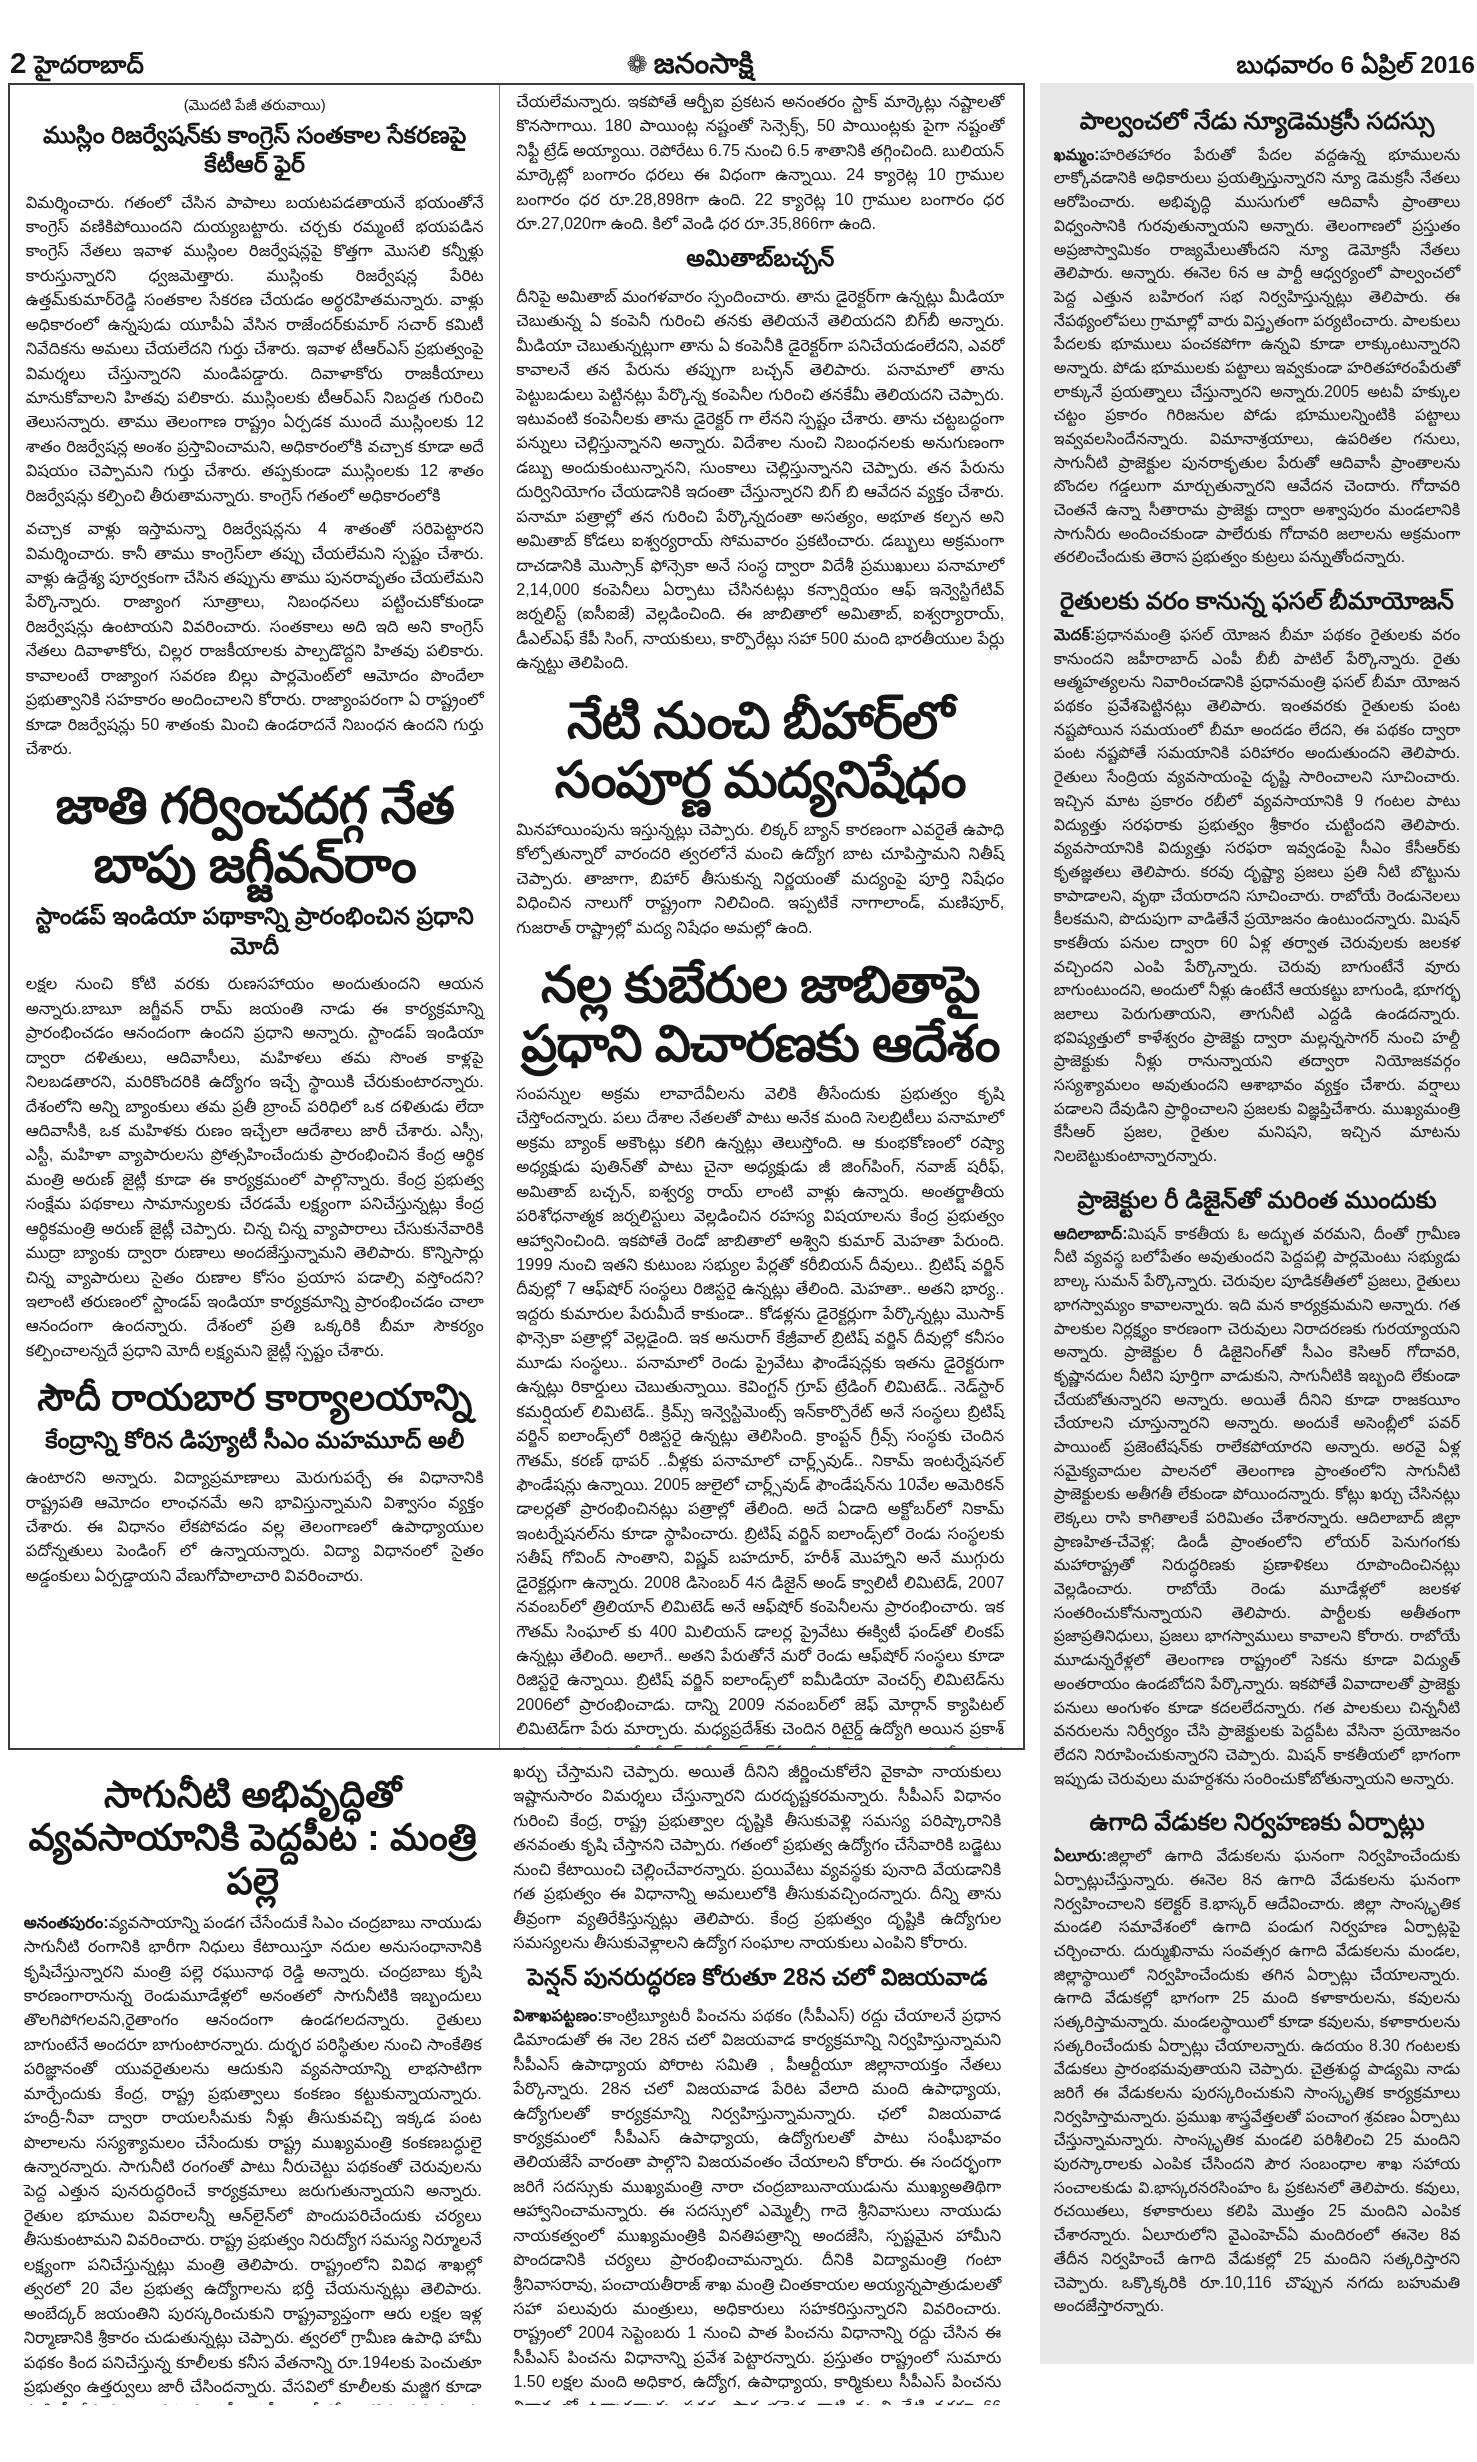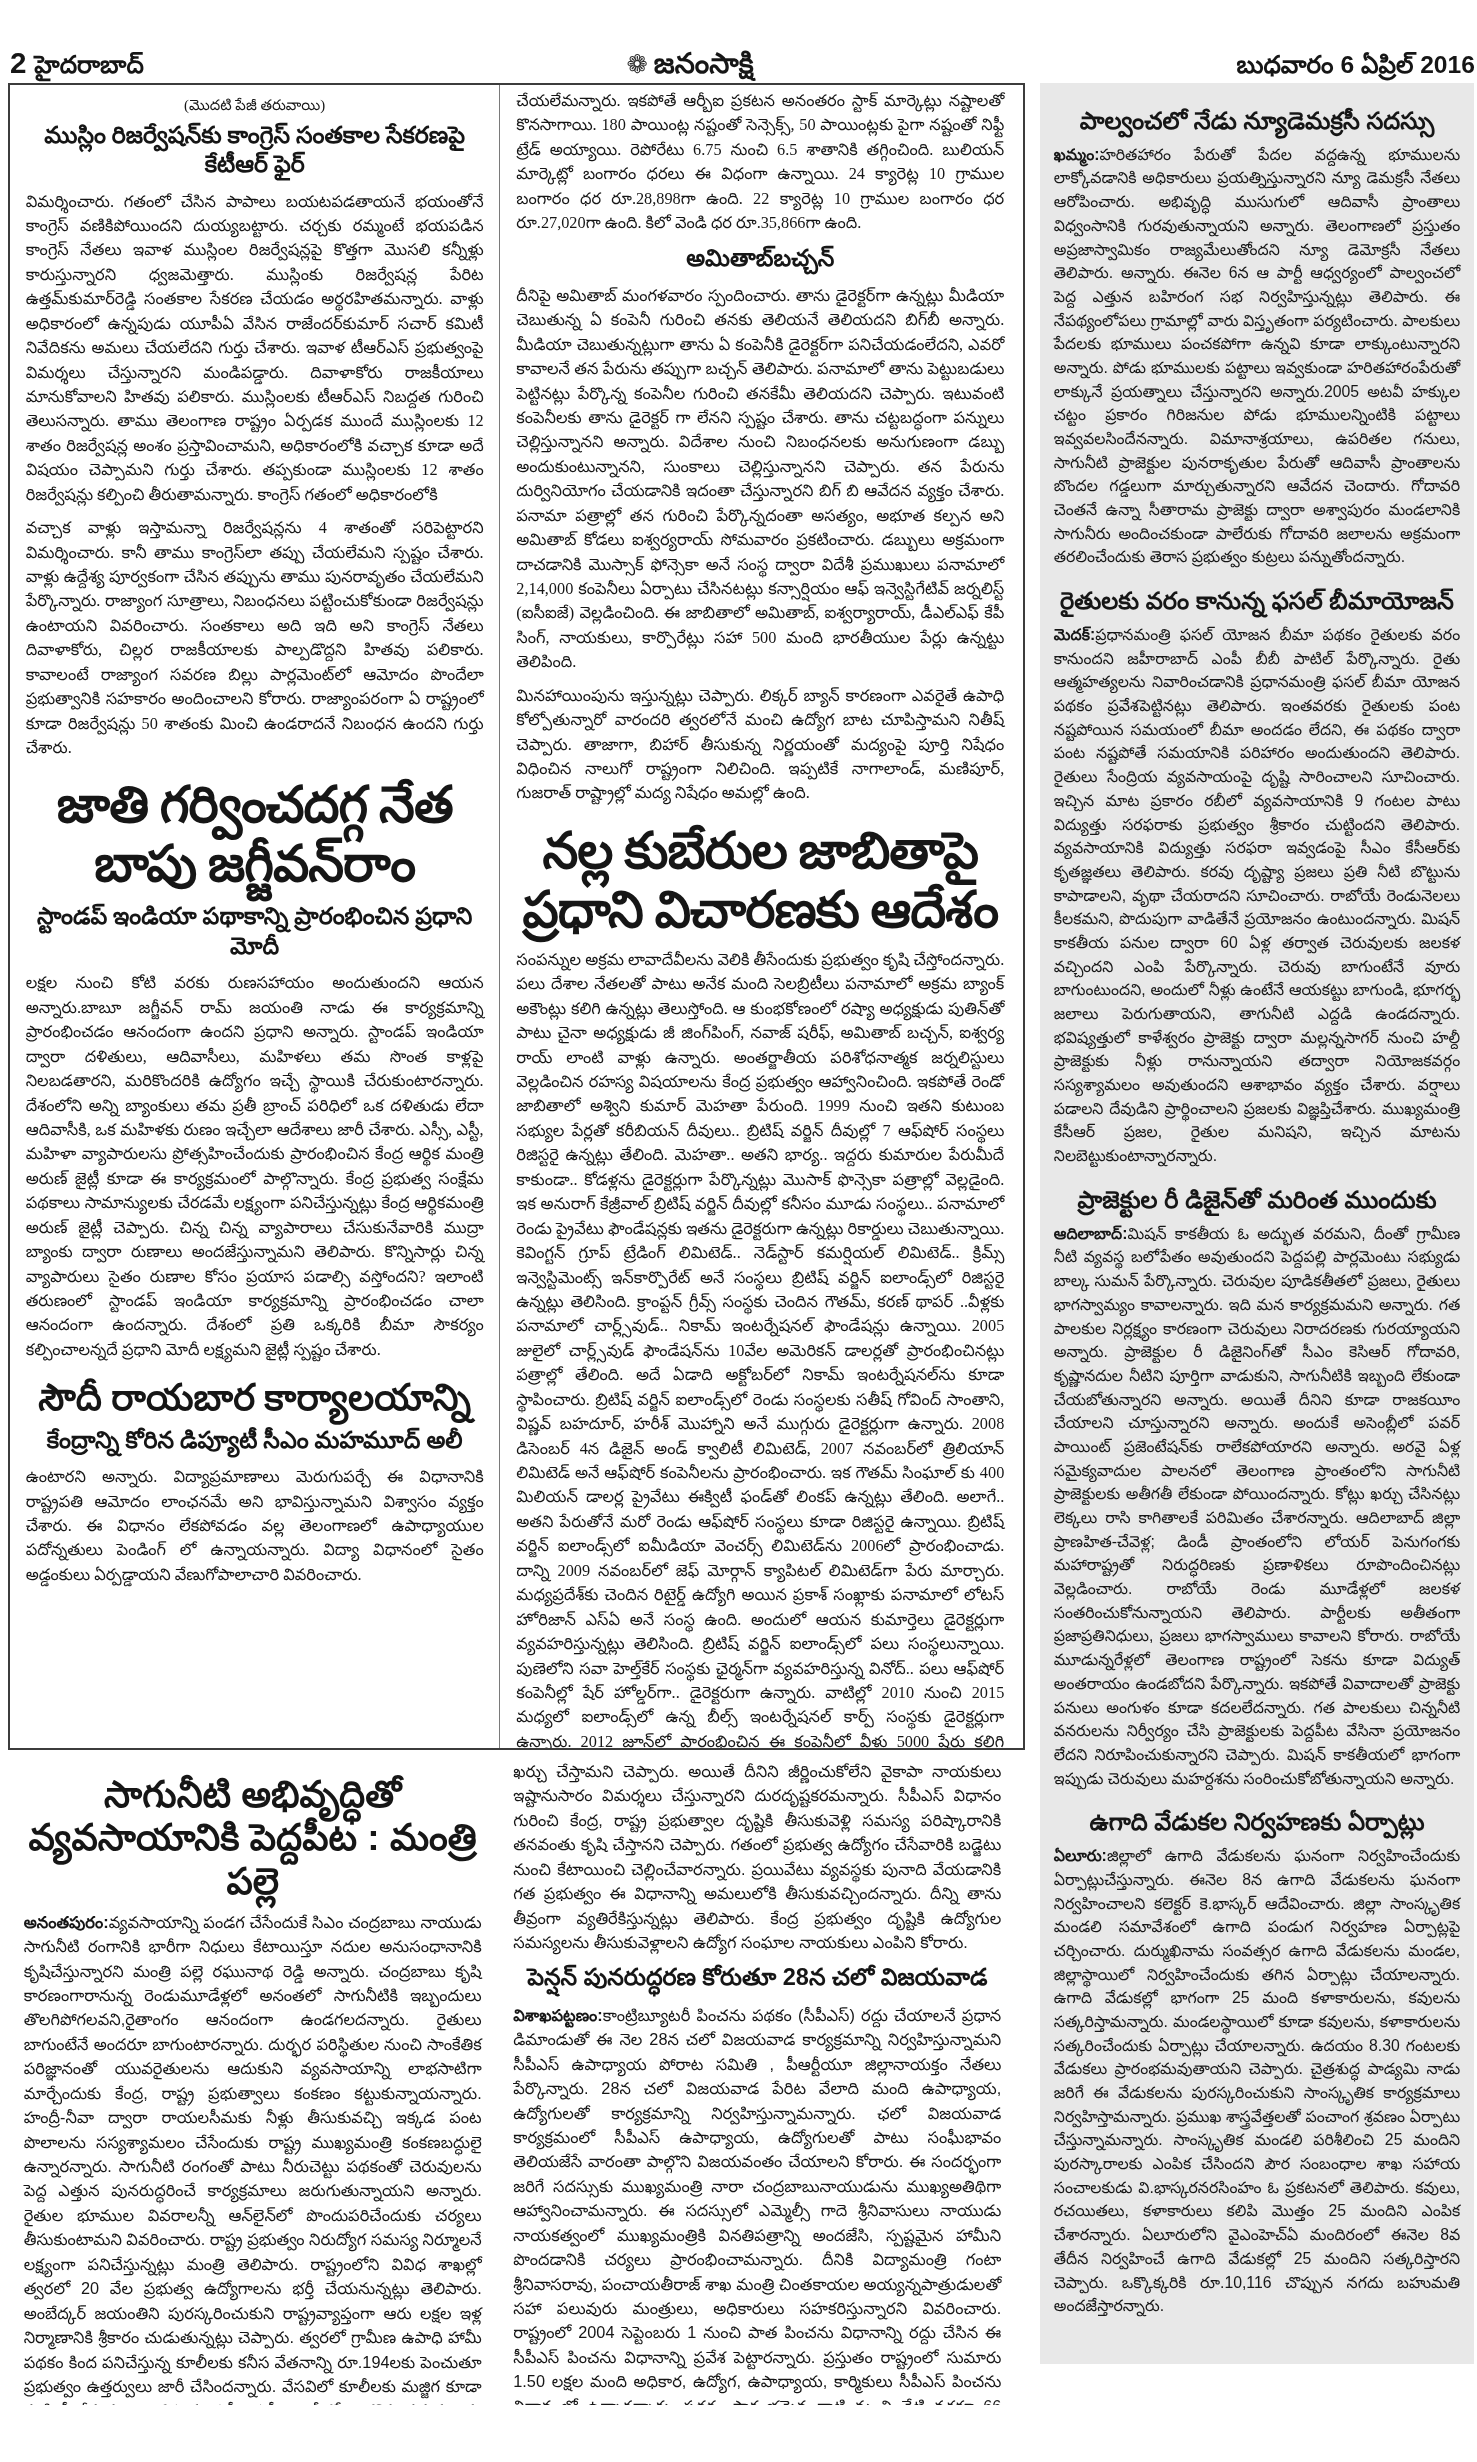--- a/index.html
+++ b/index.html
@@ -18,21 +18,21 @@
   .page-num{font-size:29.6px;line-height:1;}
   .section-name{font-size:24.6px;line-height:1.1;}
   .masthead{display:flex;align-items:flex-end;gap:5.9px;font-size:28.6px;line-height:1;}
   .masthead .logo{font-size:25.6px;color:#2e2e2e;line-height:1;}
   .date{font-size:24.6px;line-height:1.1;}
   
   .main-box{
     position:absolute;left:7.9px;top:83px;width:1013px;height:1663px;
     border:2px solid #3c3c3c;background:#fff;display:flex;overflow:hidden;
   }
-  .main-box .col{overflow:hidden;padding:3.9px 15.8px 7.9px 15.8px;font-family:Liberation Serif, serif;}
+  .main-box .col{overflow:hidden;padding:3.9px 15.8px 7.9px 15.8px;}
   .main-box .col.first{width:458px;border-right:1px solid #7a7a7a;}
   .main-box .col.second{width:488px;}
   
   .below-box{
     position:absolute;left:7.9px;top:1759px;width:1013px;height:646px;
     display:flex;overflow:hidden;
   }
   .below-box .col{overflow:hidden;padding:0 15.8px;}
   .below-box .col.first{width:458px;}
   .below-box .col.second{width:488px;}
@@ -76,20 +76,21 @@
       <div class="subhead">స్టాండప్ ఇండియా పథాకాన్ని ప్రారంభించిన ప్రధాని మోదీ</div>
       <div class="para">లక్షల నుంచి కోటి వరకు రుణసహాయం అందుతుందని ఆయన అన్నారు.బాబూ జగ్జీవన్ రామ్ జయంతి నాడు ఈ కార్యక్రమాన్ని ప్రారంభించడం ఆనందంగా ఉందని ప్రధాని అన్నారు. స్టాండప్ ఇండియా ద్వారా దళితులు, ఆదివాసీలు, మహిళలు తమ సొంత కాళ్లపై నిలబడతారని, మరికొందరికి ఉద్యోగం ఇచ్చే స్థాయికి చేరుకుంటారన్నారు. దేశంలోని అన్ని బ్యాంకులు తమ ప్రతీ బ్రాంచ్ పరిధిలో ఒక దళితుడు లేదా ఆదివాసీకి, ఒక మహిళకు రుణం ఇచ్చేలా ఆదేశాలు జారీ చేశారు. ఎస్సీ, ఎస్టీ, మహిళా వ్యాపారులసు ప్రోత్సహించేందుకు ప్రారంభించిన కేంద్ర ఆర్థిక మంత్రి అరుణ్ జైట్లీ కూడా ఈ కార్యక్రమంలో పాల్గొన్నారు. కేంద్ర ప్రభుత్వ సంక్షేమ పథకాలు సామాన్యులకు చేరడమే లక్ష్యంగా పనిచేస్తున్నట్లు కేంద్ర ఆర్థికమంత్రి అరుణ్ జైట్లీ చెప్పారు. చిన్న చిన్న వ్యాపారాలు చేసుకునేవారికి ముద్రా బ్యాంకు ద్వారా రుణాలు అందజేస్తున్నామని తెలిపారు. కొన్నిసార్లు చిన్న వ్యాపారులు సైతం రుణాల కోసం ప్రయాస పడాల్సి వస్తోందని? ఇలాంటి తరుణంలో స్టాండప్ ఇండియా కార్యక్రమాన్ని ప్రారంభించడం చాలా ఆనందంగా ఉందన్నారు. దేశంలో ప్రతి ఒక్కరికి బీమా సౌకర్యం కల్పించాలన్నదే ప్రధాని మోదీ లక్ష్యమని జైట్లీ స్పష్టం చేశారు.</div>
       <div class="h-lg">సౌదీ రాయబార కార్యాలయాన్ని</div>
       <div class="subhead">కేంద్రాన్ని కోరిన డిప్యూటీ సీఎం మహమూద్ అలీ</div>
       <div class="para">ఉంటారని అన్నారు. విద్యాప్రమాణాలు మెరుగుపర్చే ఈ విధానానికి రాష్ట్రపతి ఆమోదం లాంఛనమే అని భావిస్తున్నామని విశ్వాసం వ్యక్తం చేశారు. ఈ విధానం లేకపోవడం వల్ల తెలంగాణలో ఉపాధ్యాయుల పదోన్నతులు పెండింగ్ లో ఉన్నాయన్నారు. విద్యా విధానంలో సైతం అడ్డంకులు ఏర్పడ్డాయని వేణుగోపాలాచారి వివరించారు.</div>
     </div>
   <div class="col second">
       <div class="para">చేయలేమన్నారు. ఇకపోతే ఆర్బీఐ ప్రకటన అనంతరం స్టాక్ మార్కెట్లు నష్టాలతో కొనసాగాయి. 180 పాయింట్ల నష్టంతో సెన్సెక్స్, 50 పాయింట్లకు పైగా నష్టంతో నిఫ్టీ ట్రేడ్ అయ్యాయి. రెపోరేటు 6.75 నుంచి 6.5 శాతానికి తగ్గించింది. బులియన్ మార్కెట్లో బంగారం ధరలు ఈ విధంగా ఉన్నాయి. 24 క్యారెట్ల 10 గ్రాముల బంగారం ధర రూ.28,898గా ఉంది. 22 క్యారెట్ల 10 గ్రాముల బంగారం ధర రూ.27,020గా ఉంది. కిలో వెండి ధర రూ.35,866గా ఉంది.</div>
       <div class="subhead">అమితాబ్‌బచ్చన్</div>
       <div class="para">దీనిపై అమితాబ్ మంగళవారం స్పందించారు. తాను డైరెక్టర్‌గా ఉన్నట్లు మీడియా చెబుతున్న ఏ కంపెనీ గురించి తనకు తెలియనే తెలియదని బిగ్‌బీ అన్నారు. మీడియా చెబుతున్నట్లుగా తాను ఏ కంపెనీకి డైరెక్టర్‌గా పనిచేయడంలేదని, ఎవరో కావాలనే తన పేరును తప్పుగా బచ్చన్ తెలిపారు. పనామాలో తాను పెట్టుబడులు పెట్టినట్లు పేర్కొన్న కంపెనీల గురించి తనకేమీ తెలియదని చెప్పారు. ఇటువంటి కంపెనీలకు తాను డైరెక్టర్ గా లేనని స్పష్టం చేశారు. తాను చట్టబద్ధంగా పన్నులు చెల్లిస్తున్నానని అన్నారు. విదేశాల నుంచి నిబంధనలకు అనుగుణంగా డబ్బు అందుకుంటున్నానని, సుంకాలు చెల్లిస్తున్నానని చెప్పారు. తన పేరును దుర్వినియోగం చేయడానికి ఇదంతా చేస్తున్నారని బిగ్ బి ఆవేదన వ్యక్తం చేశారు. పనామా పత్రాల్లో తన గురించి పేర్కొన్నదంతా అసత్యం, అభూత కల్పన అని అమితాబ్ కోడలు ఐశ్వర్యరాయ్ సోమవారం ప్రకటించారు. డబ్బులు అక్రమంగా దాచడానికి మొస్సాక్ ఫోన్సెకా అనే సంస్థ ద్వారా విదేశీ ప్రముఖులు పనామాలో 2,14,000 కంపెనీలు ఏర్పాటు చేసినటట్లు కన్సార్షియం ఆఫ్ ఇన్వెస్టిగేటివ్ జర్నలిస్ట్ (ఐసీఐజే) వెల్లడించింది. ఈ జాబితాలో అమితాబ్, ఐశ్వర్యారాయ్, డీఎల్ఎఫ్ కేపీ సింగ్, నాయకులు, కార్పొరేట్లు సహా 500 మంది భారతీయుల పేర్లు ఉన్నట్టు తెలిపింది.</div>
+      <div class="h-xl">నేటి నుంచి బీహార్‌లో సంపూర్ణ మద్యనిషేధం</div>
       <div class="para">మినహాయింపును ఇస్తున్నట్లు చెప్పారు. లిక్కర్ బ్యాన్ కారణంగా ఎవరైతే ఉపాధి కోల్పోతున్నారో వారందరి త్వరలోనే మంచి ఉద్యోగ బాట చూపిస్తామని నితీష్ చెప్పారు. తాజాగా, బిహార్ తీసుకున్న నిర్ణయంతో మద్యంపై పూర్తి నిషేధం విధించిన నాలుగో రాష్ట్రంగా నిలిచింది. ఇప్పటికే నాగాలాండ్, మణిపూర్, గుజరాత్ రాష్ట్రాల్లో మద్య నిషేధం అమల్లో ఉంది.</div>
       <div class="h-xl">నల్ల కుబేరుల జాబితాపై ప్రధాని విచారణకు ఆదేశం</div>
       <div class="para">సంపన్నుల అక్రమ లావాదేవీలను వెలికి తీసేందుకు ప్రభుత్వం కృషి చేస్తోందన్నారు. పలు దేశాల నేతలతో పాటు అనేక మంది సెలబ్రిటీలు పనామాలో అక్రమ బ్యాంక్ అకౌంట్లు కలిగి ఉన్నట్లు తెలుస్తోంది. ఆ కుంభకోణంలో రష్యా అధ్యక్షుడు పుతిన్‌తో పాటు చైనా అధ్యక్షుడు జీ జింగ్‌పింగ్, నవాజ్ షరీఫ్, అమితాబ్ బచ్చన్, ఐశ్వర్య రాయ్ లాంటి వాళ్లు ఉన్నారు. అంతర్జాతీయ పరిశోధనాత్మక జర్నలిస్టులు వెల్లడించిన రహస్య విషయాలను కేంద్ర ప్రభుత్వం ఆహ్వానించింది. ఇకపోతే రెండో జాబితాలో అశ్విని కుమార్ మెహతా పేరుంది. 1999 నుంచి ఇతని కుటుంబ సభ్యుల పేర్లతో కరీబియన్ దీవులు.. బ్రిటిష్ వర్జిన్ దీవుల్లో 7 ఆఫ్‌షోర్ సంస్థలు రిజిస్టరై ఉన్నట్లు తేలింది. మెహతా.. అతని భార్య.. ఇద్దరు కుమారుల పేరుమీదే కాకుండా.. కోడళ్లను డైరెక్టర్లుగా పేర్కొన్నట్లు మొసాక్ ఫొన్సెకా పత్రాల్లో వెల్లడైంది. ఇక అనురాగ్ కేజ్రీవాల్ బ్రిటిష్ వర్జిన్ దీవుల్లో కనీసం మూడు సంస్థలు.. పనామాలో రెండు ప్రైవేటు ఫౌండేషన్లకు ఇతను డైరెక్టరుగా ఉన్నట్లు రికార్డులు చెబుతున్నాయి. కెవింగ్టన్ గ్రూప్ ట్రేడింగ్ లిమిటెడ్.. నెడ్‌స్టార్ కమర్షియల్ లిమిటెడ్.. క్రిమ్స్ ఇన్వెస్టిమెంట్స్ ఇన్‌కార్పొరేట్ అనే సంస్థలు బ్రిటిష్ వర్జిన్ ఐలాండ్స్‌లో రిజిస్టరై ఉన్నట్లు తెలిసింది. క్రాంప్టన్ గ్రీవ్స్ సంస్థకు చెందిన గౌతమ్, కరణ్ థాపర్ ..వీళ్లకు పనామాలో చార్ల్స్‌వుడ్.. నికామ్ ఇంటర్నేషనల్ ఫౌండేషన్లు ఉన్నాయి. 2005 జులైలో చార్ల్స్‌వుడ్ ఫౌండేషన్‌ను 10వేల అమెరికన్ డాలర్లతో ప్రారంభించినట్లు పత్రాల్లో తేలింది. అదే ఏడాది అక్టోబర్‌లో నికామ్ ఇంటర్నేషనల్‌ను కూడా స్థాపించారు. బ్రిటిష్ వర్జిన్ ఐలాండ్స్‌లో రెండు సంస్థలకు సతీష్ గోవింద్ సాంతాని, విష్ణవ్ బహదూర్, హరీశ్ మొహ్నాని అనే ముగ్గురు డైరెక్టర్లుగా ఉన్నారు. 2008 డిసెంబర్ 4న డిజైన్ అండ్ క్వాలిటీ లిమిటెడ్, 2007 నవంబర్‌లో త్రిలియాన్ లిమిటెడ్ అనే ఆఫ్‌షోర్ కంపెనీలను ప్రారంభించారు. ఇక గౌతమ్ సింఘాల్ కు 400 మిలియన్ డాలర్ల ప్రైవేటు ఈక్విటీ ఫండ్‌తో లింకప్ ఉన్నట్లు తేలింది. అలాగే.. అతని పేరుతోనే మరో రెండు ఆఫ్‌షోర్ సంస్థలు కూడా రిజిస్టరై ఉన్నాయి. బ్రిటిష్ వర్జిన్ ఐలాండ్స్‌లో ఐమీడియా వెంచర్స్ లిమిటెడ్‌ను 2006లో ప్రారంభించాడు. దాన్ని 2009 నవంబర్‌లో జెఫ్ మోర్గాన్ క్యాపిటల్ లిమిటెడ్‌గా పేరు మార్చారు. మధ్యప్రదేశ్‌కు చెందిన రిటైర్డ్ ఉద్యోగి అయిన ప్రకాశ్ సంఖ్లాకు పనామాలో లోటస్ హోరిజాన్ ఎస్ఏ అనే సంస్థ ఉంది. అందులో ఆయన కుమార్తెలు డైరెక్టర్లుగా వ్యవహరిస్తున్నట్లు తెలిసింది. బ్రిటిష్ వర్జిన్ ఐలాండ్స్‌లో పలు సంస్థలున్నాయి. పుణెలోని సవా హెల్త్‌కేర్ సంస్థకు ఛైర్మన్‌గా వ్యవహరిస్తున్న వినోద్.. పలు ఆఫ్‌షోర్ కంపెనీల్లో షేర్ హోల్డర్‌గా.. డైరెక్టరుగా ఉన్నారు. వాటిల్లో 2010 నుంచి 2015 మధ్యలో ఐలాండ్స్‌లో ఉన్న బీల్స్ ఇంటర్నేషనల్ కార్ప్ సంస్థకు డైరెక్టర్లుగా ఉన్నారు. 2012 జూన్‌లో ప్రారంభించిన ఈ కంపెనీలో వీళ్లు 5000 షేర్లు కలిగి ఉన్నారు. వివేక్ జైన్ బ్రిటిష్ వర్జిన్ ఐలాండ్స్‌లోని 'సాక్సినమ్ గ్లోబల్ ఎస్ఏకు డైరెక్టర్‌గా.. హాంకాంగ్‌లో ఉన్న రేడియంట్ వరల్డ్ హోల్డింగ్స్‌లో షేర్లు కలిగి ఉన్నారు. వీరంతా కూడా రెండో జాబితాలో ఉన్నారు.</div>
     </div>
 </div>
 
 <div class="below-box">
   <div class="col first">
       <div class="h-lg">సాగునీటి అభివృద్ధితో వ్యవసాయానికి  పెద్దపీట : మంత్రి పల్లె</div>
       <div class="para"><span class="dateline">అనంతపురం:</span>వ్యవసాయాన్ని పండగ చేసేందుకే సిఎం చంద్రబాబు నాయుడు సాగునీటి రంగానికి భారీగా నిధులు కేటాయిస్తూ నదుల అనుసంధానానికి కృషిచేస్తున్నారని మంత్రి పల్లె రఘునాథ రెడ్డి అన్నారు. చంద్రబాబు కృషి కారణంగారానున్న రెండుమూడేళ్లలో అనంతలో సాగునీటికి ఇబ్బందులు తొలగిపోగలవని,రైతాంగం ఆనందంగా ఉండగలదన్నారు. రైతులు బాగుంటేనే అందరూ బాగుంటారన్నారు. దుర్భర పరిస్థితుల నుంచి సాంకేతిక పరిజ్ఞానంతో యువరైతులను ఆదుకుని వ్యవసాయాన్ని లాభసాటిగా మార్చేందుకు కేంద్ర, రాష్ట్ర ప్రభుత్వాలు కంకణం కట్టుకున్నాయన్నారు. హంద్రీ-నీవా ద్వారా రాయలసీమకు నీళ్లు తీసుకువచ్చి ఇక్కడ పంట పొలాలను సస్యశ్యామలం చేసేందుకు రాష్ట్ర ముఖ్యమంత్రి కంకణబద్ధులై ఉన్నారన్నారు. సాగునీటి రంగంతో పాటు నీరుచెట్టు పథకంతో చెరువులను పెద్ద ఎత్తున పునరుద్ధరించే కార్యక్రమాలు జరుగుతున్నాయని అన్నారు. రైతుల భూముల వివరాలన్నీ ఆన్‌లైన్‌లో పొందుపరిచేందుకు చర్యలు తీసుకుంటామని వివరించారు. రాష్ట్ర ప్రభుత్వం నిరుద్యోగ సమస్య నిర్మూలనే లక్ష్యంగా పనిచేస్తున్నట్లు మంత్రి తెలిపారు. రాష్ట్రంలోని వివిధ శాఖల్లో త్వరలో 20 వేల ప్రభుత్వ ఉద్యోగాలను భర్తీ చేయనున్నట్లు తెలిపారు. అంబేద్కర్ జయంతిని పురస్కరించుకుని రాష్ట్రవ్యాప్తంగా ఆరు లక్షల ఇళ్ల నిర్మాణానికి శ్రీకారం చుడుతున్నట్లు చెప్పారు. త్వరలో గ్రామీణ ఉపాధి హామీ పథకం కింద పనిచేస్తున్న కూలీలకు కనీస వేతనాన్ని రూ.194లకు పెంచుతూ ప్రభుత్వం ఉత్తర్వులు జారీ చేసిందన్నారు. వేసవిలో కూలీలకు మజ్జిగ కూడా పంపిణీ చేస్తున్నట్లు తెలిపారు. ఎస్సీ, ఎస్టీ కాలనీల్లో నెలకొన్న సమస్యలను స్వయంగా తెలుసుకునేందుకు గతంలో లాగానే ఆయా ప్రాంతాల్లో నిద్రించేందుకు ఏర్పాట్లు చేపడుతున్నట్లు మంత్రి పల్లె వెల్లడించారు. ప్రభుత్వ అధికారులు, సిబ్బంది అవినీతికి పాల్పడితే సహించేది లేదని మంత్రి హెచ్చరించారు.తాగునీటి ఎద్దడి నివారణకు తక్షణ చర్యలు చేపట్టాలని ఆదేశించారు.</div>

